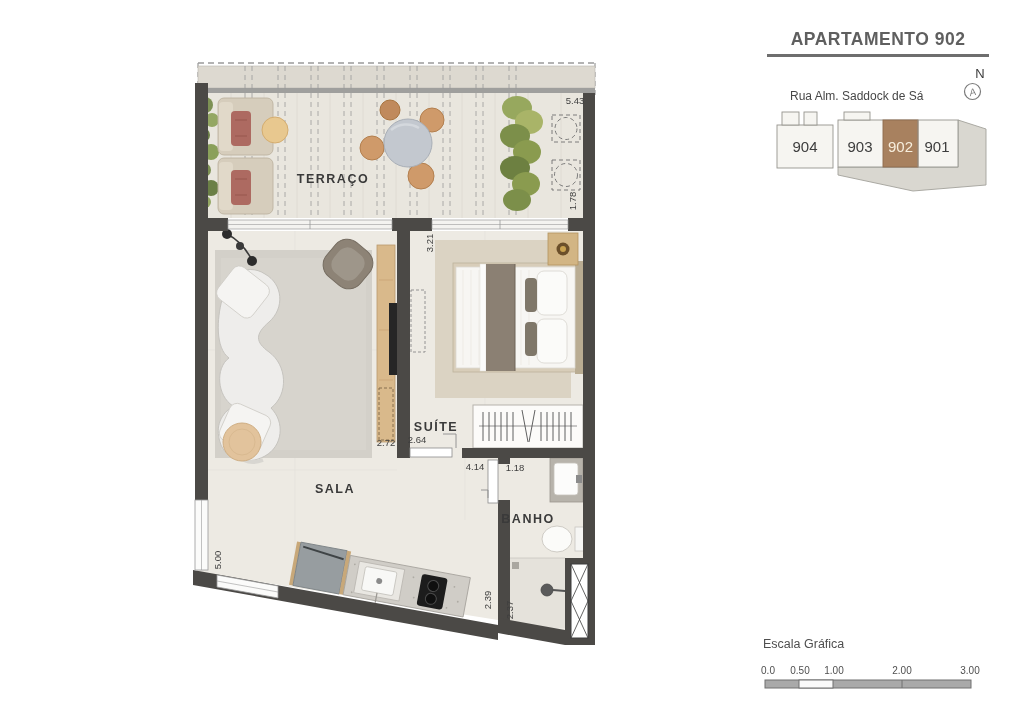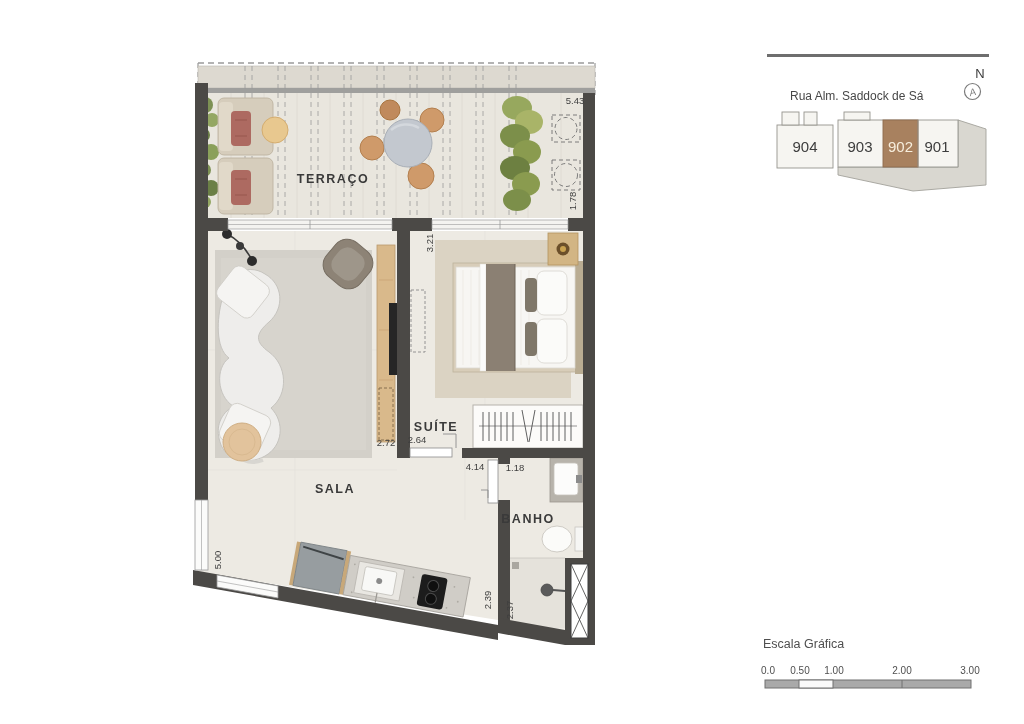--- a/index.html
+++ b/index.html
@@ -294,20 +294,21 @@
     <text class="dim" text-anchor="middle" transform="rotate(-90 245 193)" x="245" y="196">3.21</text>
     <text class="dim" x="232" y="393" text-anchor="middle">2.64</text>
     <text class="dim" x="201" y="396" text-anchor="middle">2.72</text>
     <text class="dim" x="290" y="420" text-anchor="middle">4.14</text>
     <text class="dim" x="330" y="421" text-anchor="middle">1.18</text>
     <text class="dim" text-anchor="middle" transform="rotate(-90 33 510)" x="33" y="513">5.00</text>
     <text class="dim" text-anchor="middle" transform="rotate(-90 303 550)" x="303" y="553">2.39</text>
     <text class="dim" text-anchor="middle" transform="rotate(-90 325 560)" x="325" y="563">2.37</text>
   </svg>
 
+  <div class="abs title">APARTAMENTO 902</div>
   <div class="abs title-rule"></div>
   <div class="abs street">Rua Alm. Saddock de Sá</div>
 
   <svg class="abs" style="left:956px;top:60px" width="40" height="52" viewBox="0 0 40 52">
     <text x="24" y="18" text-anchor="middle" font-size="13" fill="#3a3a3a">N</text>
     <circle cx="16.5" cy="31.5" r="8" fill="none" stroke="#7a7a7a" stroke-width="1.2"></circle>
     <text x="16.5" y="35.5" text-anchor="middle" font-size="10" font-style="italic" fill="#7a7a7a" transform="rotate(-15 16.5 31.5)">A</text>
   </svg>
 
   <svg class="abs" style="left:765px;top:103px" width="252" height="96" viewBox="0 0 252 96">

